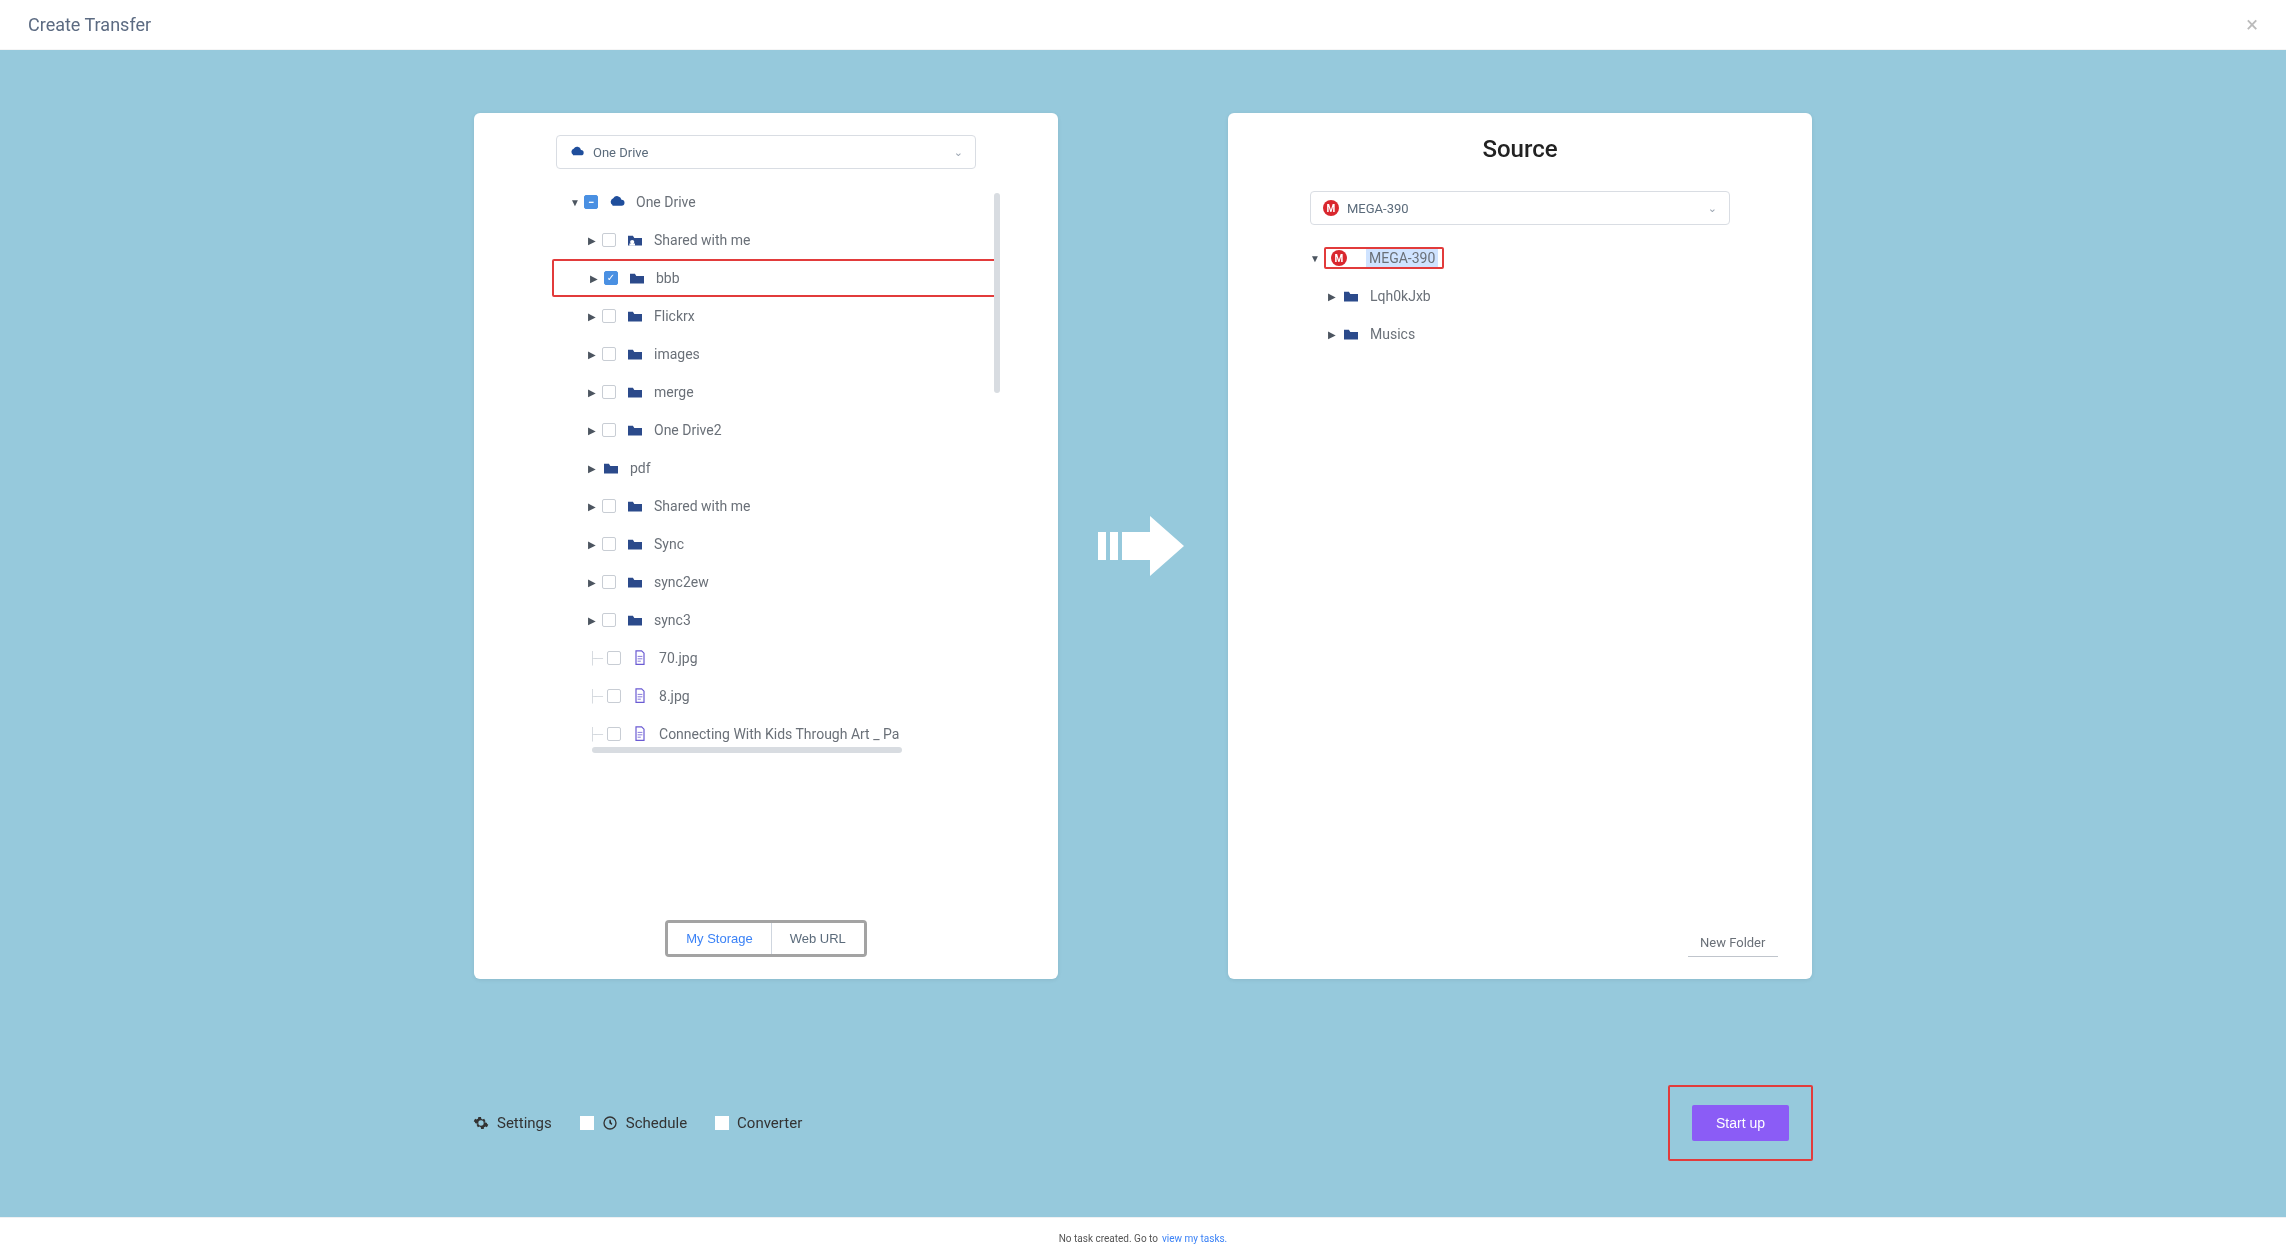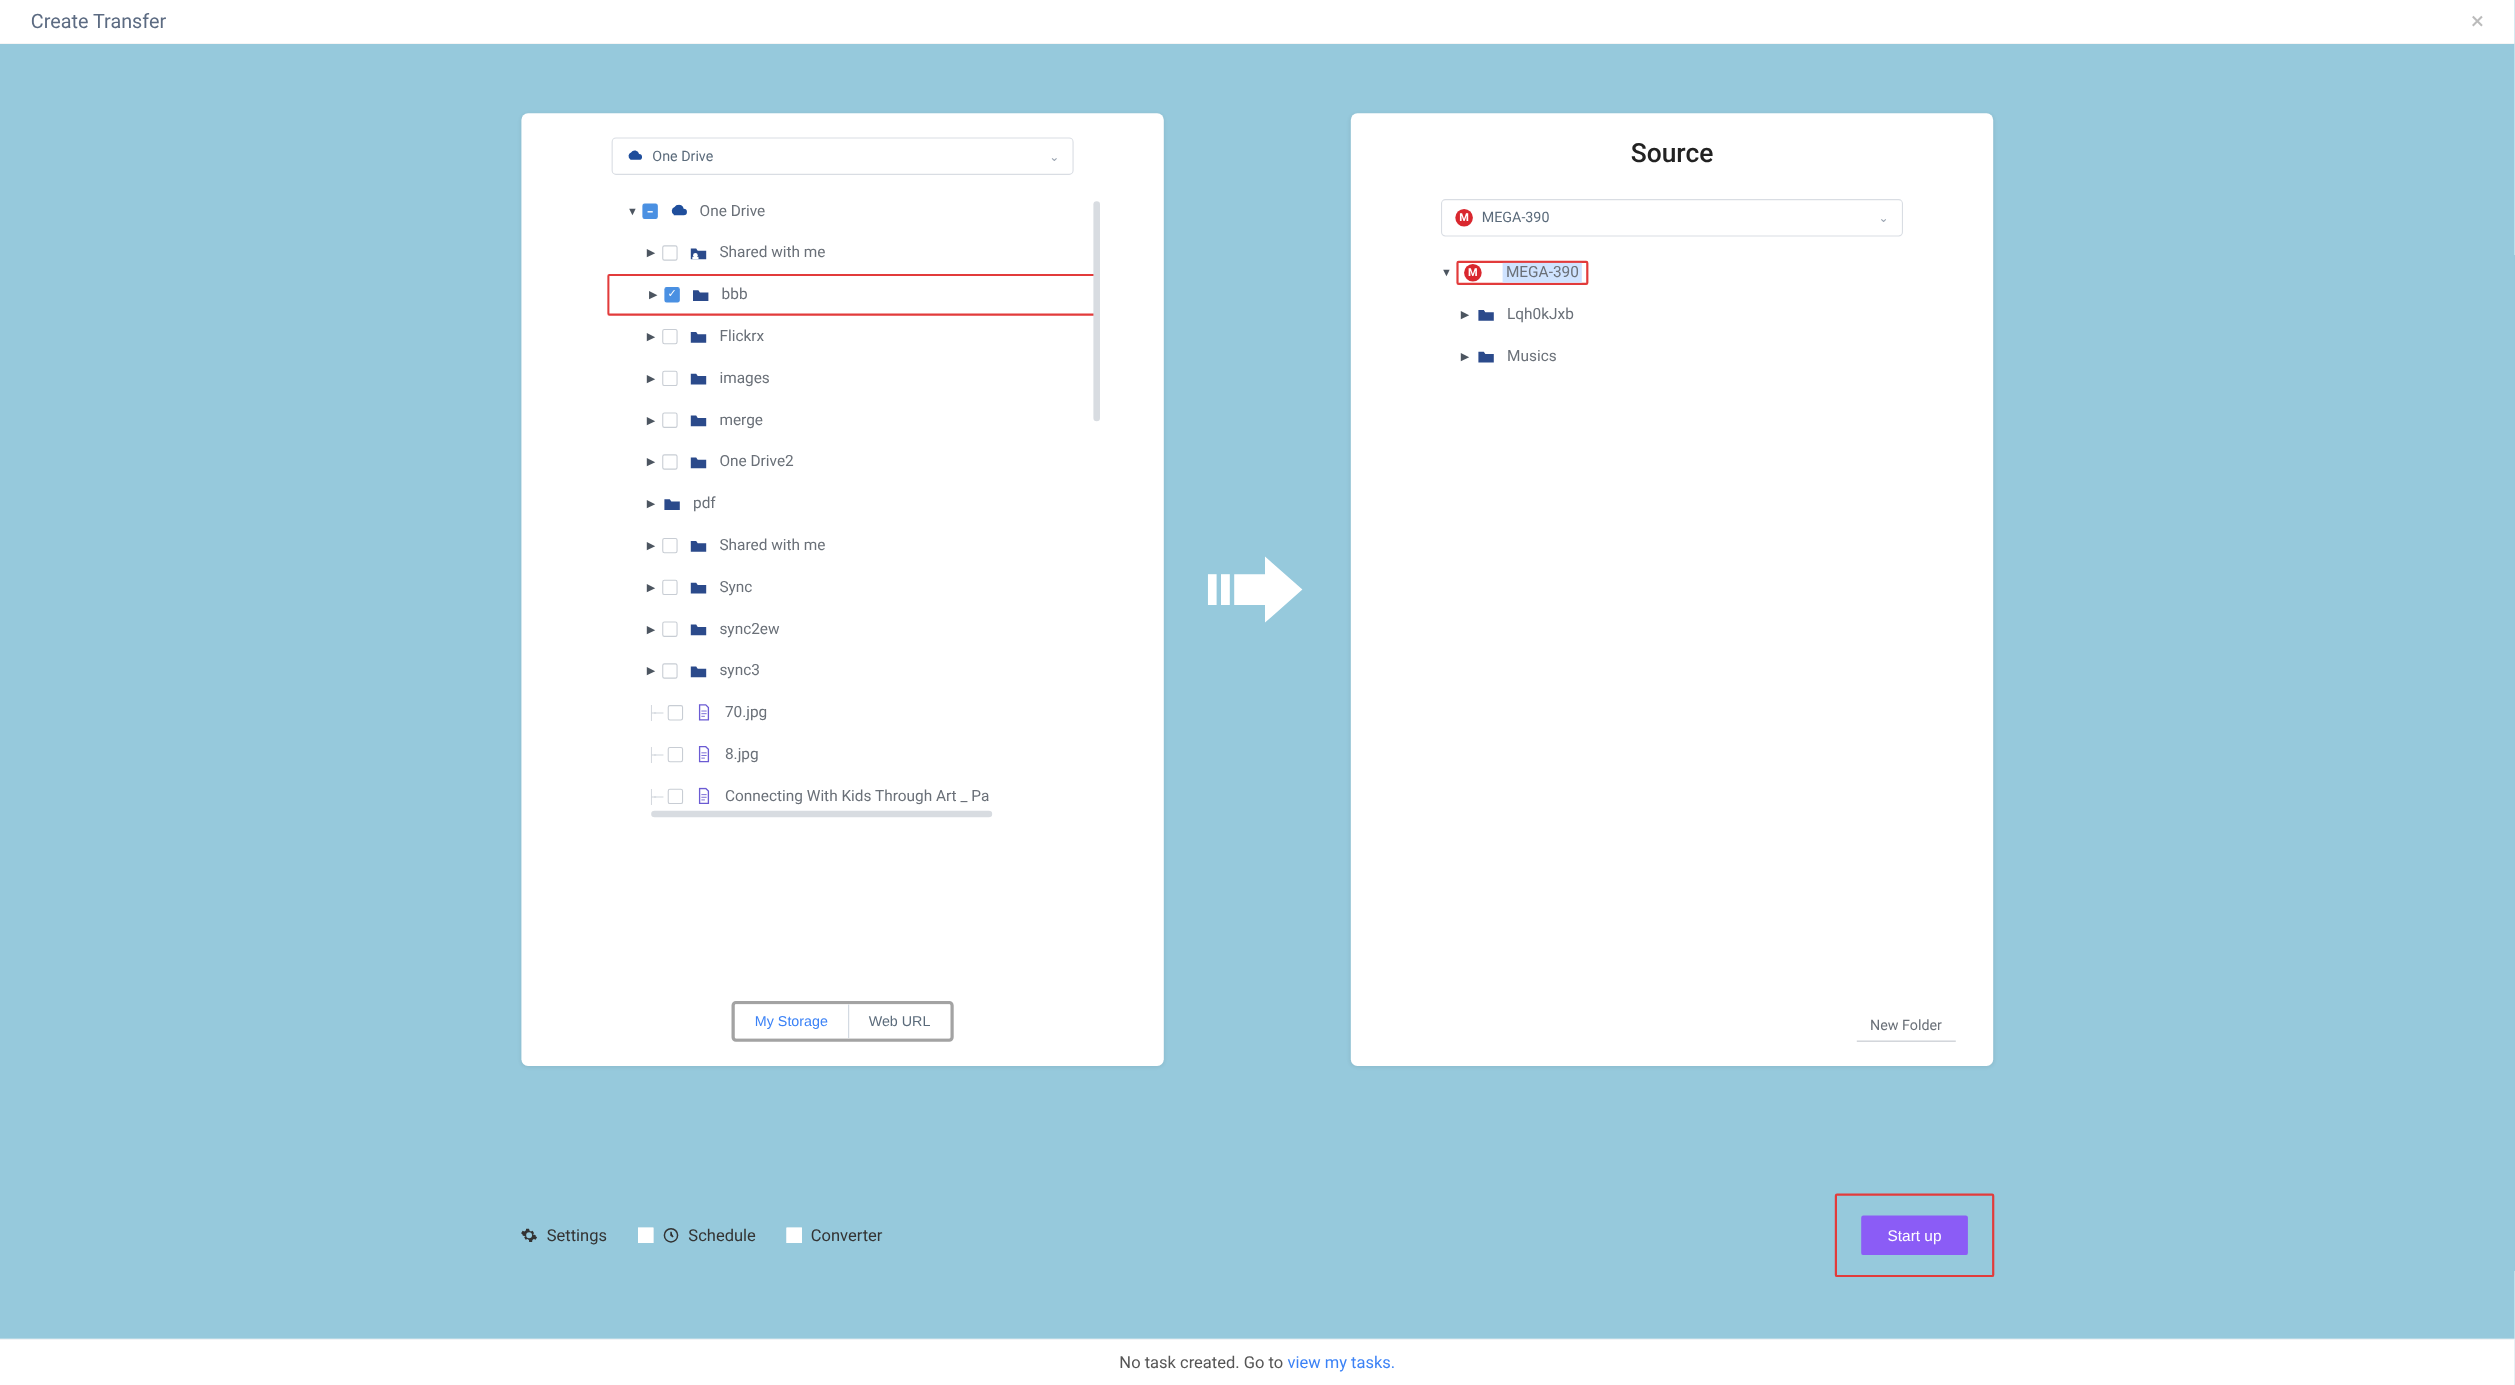--- a/index.html
+++ b/index.html
@@ -1,18 +1,18 @@
 <!DOCTYPE html>
 <html><head>
 <meta charset="utf-8">
 <style>
   * { box-sizing: border-box; margin:0; padding:0; }
   body { font-family: -apple-system, BlinkMacSystemFont, "Segoe UI", Roboto, Arial, sans-serif; font-size:13px; color:#333; background:#fff; }
   .page { width:2286px; height:1259px; display:flex; flex-direction:column; }
-  .header { height:40px; display:flex; align-items:center; justify-content:space-between; padding:0 28px; border-bottom:1px solid rgba(0,0,0,0.04); }
+  .header { height:50px; display:flex; align-items:center; justify-content:space-between; padding:0 28px; border-bottom:1px solid rgba(0,0,0,0.04); }
   .header-title { color:#5c6b82; font-size:18px; font-weight:400; }
   .close-x { font-size:22px; color:#bbb; cursor:pointer; }
   .stage { flex:1; background:#96c9dc; display:flex; justify-content:center; align-items:flex-start; padding:63px 0 40px 0; position:relative; }
   .cols { display:flex; align-items:flex-start; }
   .panel { width:584px; height:866px; background:#fff; border-radius:6px; box-shadow:0 1px 4px rgba(0,0,0,0.08); padding:22px 20px 22px 20px; display:flex; flex-direction:column; }
   .panel h2 { text-align:center; font-size:24px; font-weight:500; color:#222; margin-bottom:28px; }
   .selector { margin:0 62px 14px 62px; height:34px; border:1px solid #d9dde3; border-radius:4px; display:flex; align-items:center; padding:0 12px; cursor:pointer; position:relative; }
   .selector .sel-icon { width:16px; height:16px; margin-right:8px; display:inline-flex; align-items:center; justify-content:center;}
   .selector .sel-label { color:#5b6b7b; font-size:13px; }
   .selector .chev { position:absolute; right:12px; color:#9aa4b1; font-size:11px; }
@@ -43,21 +43,21 @@
   .big-arrow { color:#fff; }
   .newfolder-wrap { display:flex; justify-content:flex-end; padding:8px 14px 0 0; }
   .newfolder { font-size:13px; color:#6a7078; border-bottom:1px solid #c0c5cc; padding:4px 12px 6px 12px; cursor:pointer; width:90px; text-align:left;}
   .below-row { position:absolute; left:50%; transform:translateX(-50%); bottom:56px; width:1340px; display:flex; align-items:center; justify-content:space-between; }
   .options { display:flex; align-items:center; gap:28px; color:#333; font-size:15px; }
   .opt { display:flex; align-items:center; gap:8px; }
   .gear, .clock { width:16px; height:16px; display:inline-block;}
   .sq { width:14px; height:14px; background:#fff; border:1px solid #fff; }
   .startwrap { border:2px solid #e23b3b; padding:18px 22px; border-radius:2px;}
   .startbtn { background:#8b5cf6; color:#fff; border:none; padding:10px 24px; font-size:14px; border-radius:2px; cursor:pointer;}
-  .footer { height:42px; background:#fff; border-top:1px solid #eef0f3; display:flex; align-items:center; justify-content:center; font-size:15px; color:#555; margin-top:auto;}
+  .footer { height:42px; background:#fff; border-top:1px solid #eef0f3; display:flex; align-items:center; justify-content:center; font-size:10px; color:#555; margin-top:auto;}
   .footer a { color:#3b82f6; text-decoration:none; margin-left:4px; cursor:pointer;}
   .sel-highlight { background:#cfe3ff; padding:1px 3px;}
 
   .cloud-onedrive { width:18px; height:12px;}
   .mega-badge { width:16px; height:16px; border-radius:50%; background:#d9272e; color:#fff; font-size:10px; font-weight:bold; display:inline-flex; align-items:center; justify-content:center;}
   .treeline { color:#d1d6dc; margin-right:6px; font-size:12px; letter-spacing:-2px;}
 </style>
 </head>
 <body>
 

